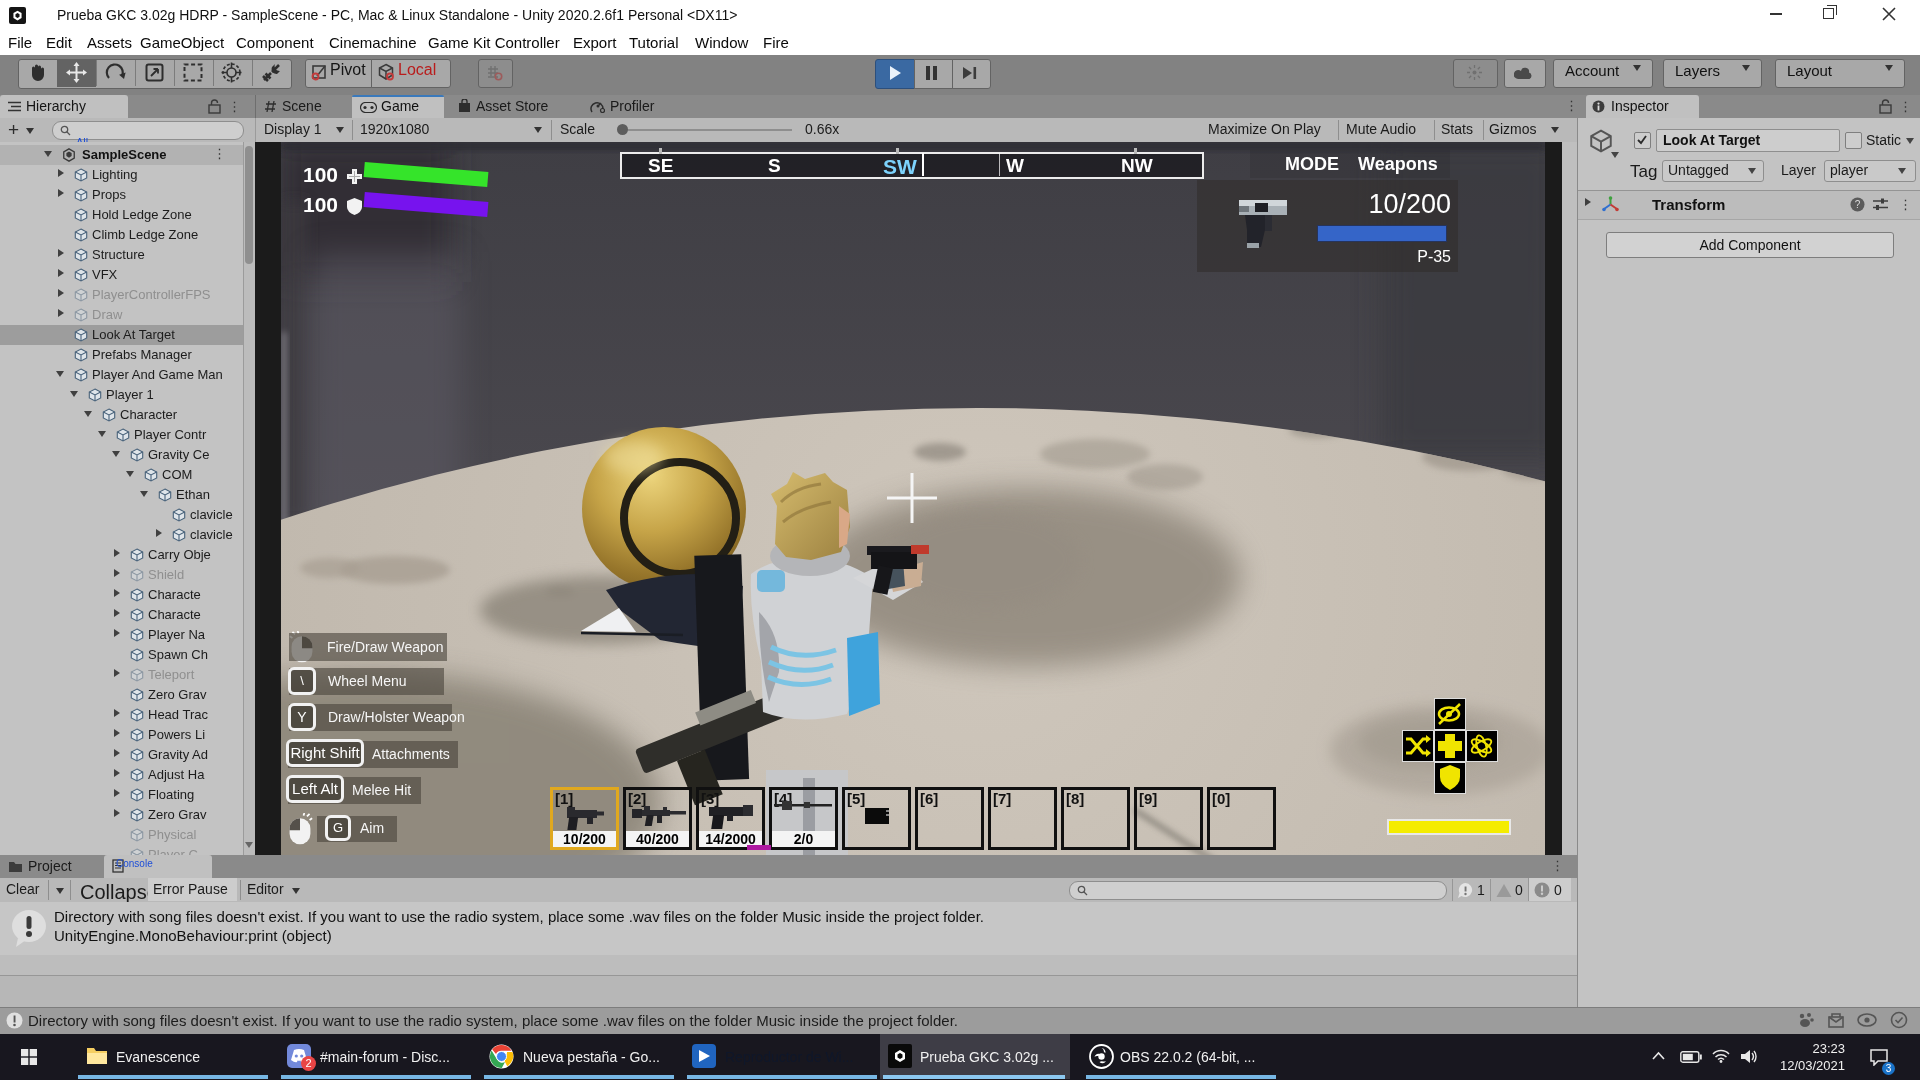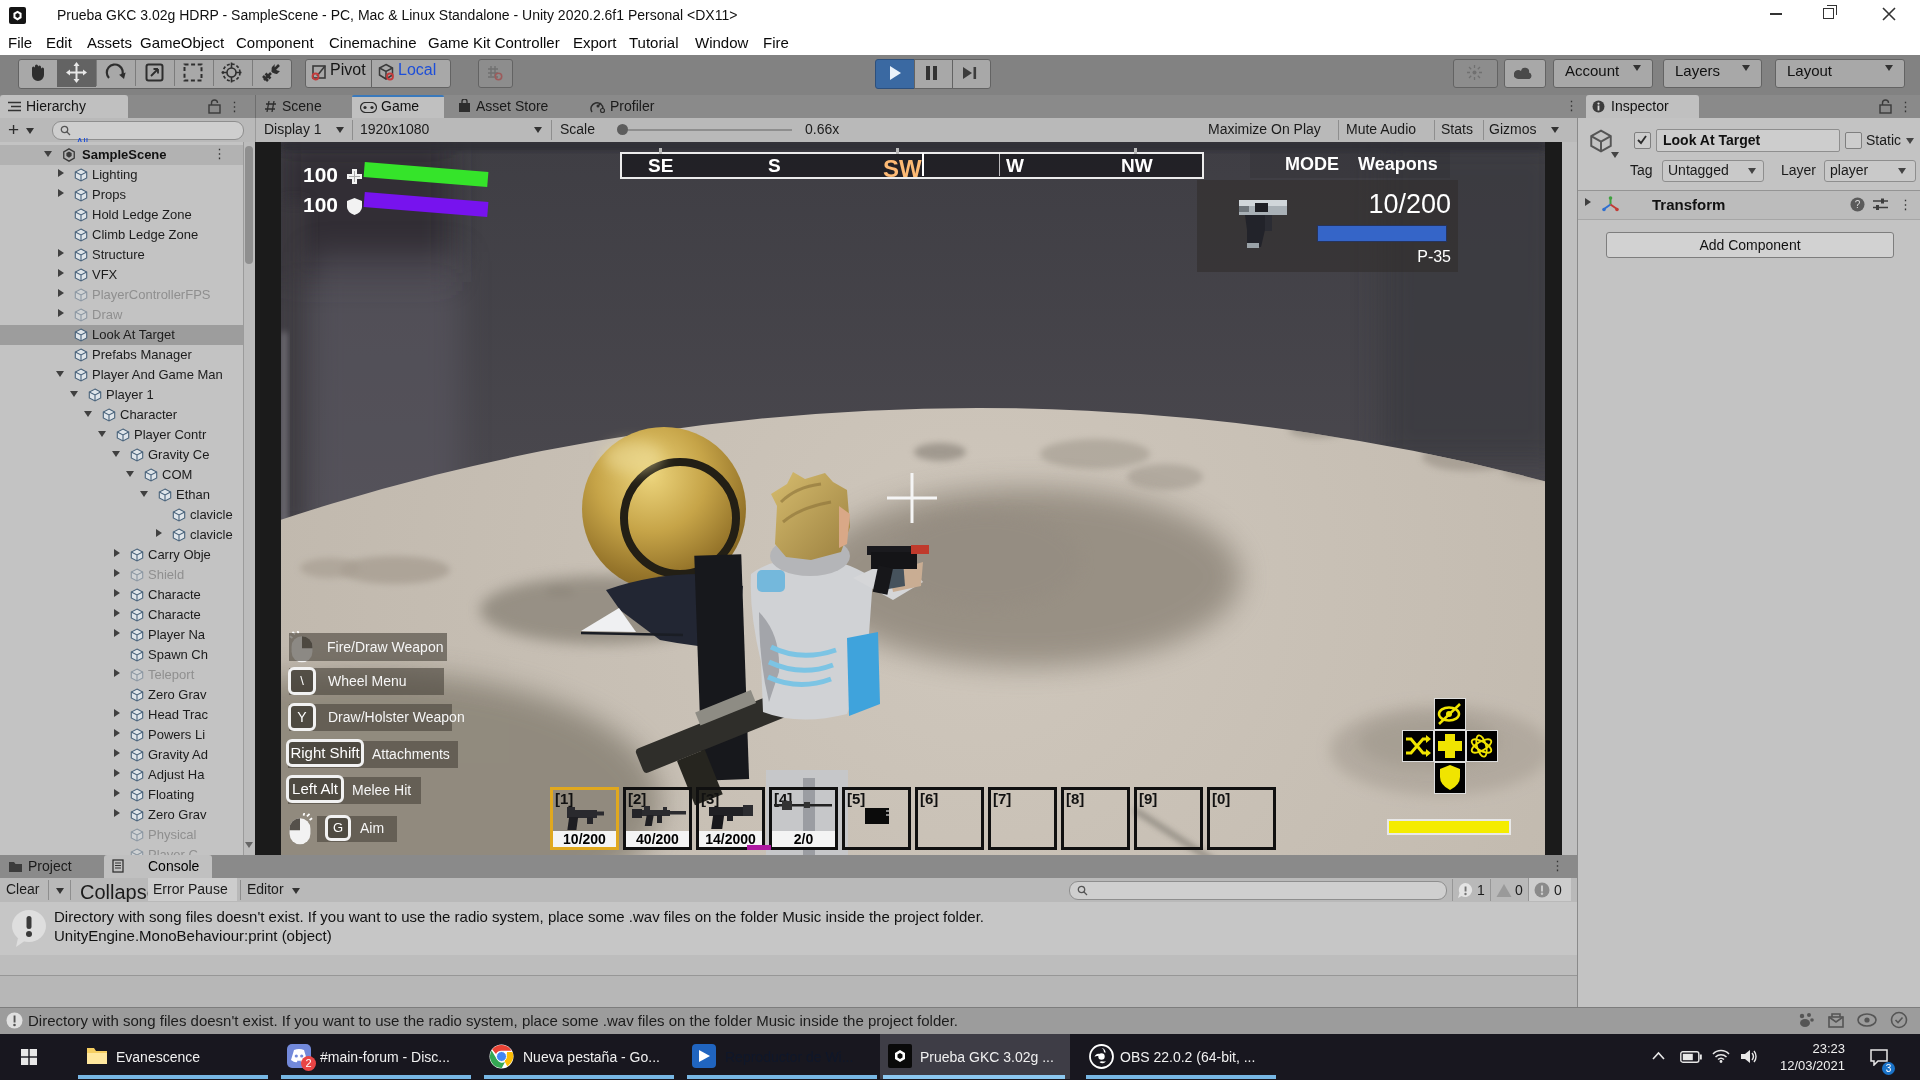--- a/index.html
+++ b/index.html
@@ -103,21 +103,21 @@
       <rect x="2" y="2" width="12" height="12" fill="none" stroke="#3a3a3a" stroke-width="1.6"></rect>
       <path d="M14 2 L6 12" stroke="#3a3a3a" stroke-width="1.6"></path>
       <circle cx="4.5" cy="12.5" r="3" fill="none" stroke="#c43b3b" stroke-width="1.8"></circle>
     </svg>
 <div class="a" style="left:330px;top:61px;font-size:16px;color:#161616">Pivot</div>
 <svg class="a" style="left:377px;top:63px" width="18" height="18" viewBox="0 0 18 18">
       <path d="M9 1.5 L15.5 5 L15.5 12 L9 16 L2.5 12 L2.5 5 Z" fill="none" stroke="#3a3a3a" stroke-width="1.5"></path>
       <path d="M2.5 5 L9 8.5 L15.5 5 M9 8.5 L9 16" fill="none" stroke="#3a3a3a" stroke-width="1.5"></path>
       <circle cx="13" cy="13.5" r="3" fill="none" stroke="#c43b3b" stroke-width="1.8"></circle>
     </svg>
-<div class="a" style="left:398px;top:61px;font-size:16px;color:#1d4ed8">Local</div>
+<div class="a" style="left:398px;top:61px;font-size:16px;color:#b91c1c">Local</div>
 <div class="tbtn" style="left:478px;top:59px;width:33px;height:27px;background:#8d8d8d"></div>
 <svg class="a" style="left:486px;top:64px" width="17" height="17" viewBox="0 0 17 17" opacity="0.55">
       <path d="M2 5 H12 M2 9 H12 M2 13 H12 M5 2 V12 M9 2 V12" stroke="#5a5a5a" stroke-width="1.4"></path>
       <circle cx="12.5" cy="12.5" r="3.2" fill="none" stroke="#a33" stroke-width="1.6"></circle>
     </svg>
 
 <div class="a" style="left:875px;top:59px;width:38px;height:28px;background:#3a69a2;border:1px solid #2c4f7c;border-radius:3px 0 0 3px"></div>
 <svg class="a" style="left:888px;top:65px" width="14" height="16" viewBox="0 0 14 16">
       <path d="M2 1 L13 8 L2 15 Z" fill="#eaf2fa"></path>
     </svg>
@@ -614,21 +614,21 @@
 <div class="a" style="left:48px;top:51px;font-size:21px;font-weight:bold;color:#fff">100</div>
 <svg class="a" style="left:92px;top:56px" width="15" height="17" viewBox="0 0 15 17">
         <path d="M7.5 0 L15 3 V9 Q15 14 7.5 17 Q0 14 0 9 V3 Z" fill="#f2f2f2"></path>
       </svg>
 <div class="a" style="left:109px;top:55px;width:124px;height:15px;background:#7713ee;transform:rotate(4.6deg)"></div>
 <div class="a" style="left:365px;top:10px;width:580px;height:23px;background:rgba(22,22,26,.72);border:2px solid #ececec"></div>
 <div class="a" style="left:667px;top:11px;width:2px;height:23px;background:#fff"></div>
 <div class="a" style="left:744px;top:11px;width:1px;height:23px;background:rgba(255,255,255,.7)"></div>
 <div class="a" style="left:393px;top:13px;font-size:19px;font-weight:bold;color:#fff">SE</div>
 <div class="a" style="left:513px;top:13px;font-size:19px;font-weight:bold;color:#fff">S</div>
-<div class="a" style="left:628px;top:13px;font-size:24px;font-weight:bold;color:#fdba74">SW</div>
+<div class="a" style="left:628px;top:13px;font-size:21px;font-weight:bold;color:#7dd3fc">SW</div>
 <div class="a" style="left:751px;top:13px;font-size:19px;font-weight:bold;color:#fff">W</div>
 <div class="a" style="left:866px;top:13px;font-size:19px;font-weight:bold;color:#fff">NW</div>
 <div class="a" style="left:404px;top:6px;width:3px;height:6px;background:#bbb"></div>
 <div class="a" style="left:641px;top:6px;width:3px;height:6px;background:#bbb"></div>
 <div class="a" style="left:879px;top:6px;width:3px;height:6px;background:#bbb"></div>
 <div class="a" style="left:995px;top:8px;width:200px;height:28px;background:rgba(40,40,44,.25)"></div>
 <div class="a" style="left:1030px;top:12px;font-size:18px;font-weight:bold;color:#fff">MODE</div>
 <div class="a" style="left:1103px;top:12px;font-size:18px;font-weight:bold;color:#fff">Weapons</div>
 <div class="a" style="left:942px;top:38px;width:261px;height:92px;background:rgba(48,44,42,.55)"></div>
 <svg class="a" style="left:980px;top:50px" width="56" height="56" viewBox="0 0 56 56">
@@ -784,21 +784,21 @@
 <div class="harrd a" style="left:1611px;top:152px;border-top-color:#444"></div>
 <div class="a" style="left:1634px;top:132px;width:15px;height:15px;background:#cdcdcd;border:1px solid #7f7f7f;border-radius:2px"></div>
 <svg class="a" style="left:1636px;top:134px" width="12" height="12" viewBox="0 0 12 12">
       <path d="M2 6 L5 9 L10 2" fill="none" stroke="#2b2b2b" stroke-width="1.8"></path>
     </svg>
 <div class="a" style="left:1656px;top:129px;width:182px;height:21px;background:#cdcdcd;border:1px solid #8e8e8e;border-radius:2px"></div>
 <div class="a" style="left:1663px;top:132px;font-size:14px;font-weight:bold;color:#111">Look At Target</div>
 <div class="a" style="left:1845px;top:132px;width:15px;height:15px;background:#cdcdcd;border:1px solid #7f7f7f;border-radius:2px"></div>
 <div class="a" style="left:1866px;top:132px;font-size:14px;color:#1a1a1a">Static</div>
 <div class="harrd a" style="left:1906px;top:138px;border-top-color:#444"></div>
-<div class="a" style="left:1630px;top:162px;font-size:14px;color:#1a1a1a">Tag</div>
+<div class="a" style="left:1630px;top:162px;font-size:17px;color:#1a1a1a">Tag</div>
 <div class="a" style="left:1662px;top:160px;width:100px;height:20px;background:#c9c9c9;border:1px solid #8e8e8e;border-radius:3px"></div>
 <div class="a" style="left:1668px;top:162px;font-size:14px;color:#1a1a1a">Untagged</div>
 <div class="harrd a" style="left:1748px;top:168px;border-top-color:#444"></div>
 <div class="a" style="left:1781px;top:162px;font-size:14px;color:#1a1a1a">Layer</div>
 <div class="a" style="left:1824px;top:160px;width:90px;height:20px;background:#c9c9c9;border:1px solid #8e8e8e;border-radius:3px"></div>
 <div class="a" style="left:1830px;top:162px;font-size:14px;color:#1a1a1a">player</div>
 <div class="harrd a" style="left:1898px;top:168px;border-top-color:#444"></div>
 <div class="a" style="left:1578px;top:190px;width:342px;height:28px;background:#bcbcbc;border-top:1px solid #949494;border-bottom:1px solid #a6a6a6"></div>
 <div class="harr a" style="left:1585px;top:198px;border-left-color:#3e3e3e"></div>
 <svg class="a" style="left:1602px;top:196px" width="17" height="17" viewBox="0 0 17 17">
@@ -825,21 +825,21 @@
 <div class="a" style="left:0;top:855px;width:1577px;height:23px;background:#8a8a8a"></div>
 <div class="a" style="left:104px;top:855px;width:108px;height:23px;background:#c0c0c0;border-radius:3px 3px 0 0"></div>
 <svg class="a" style="left:8px;top:860px" width="15" height="13" viewBox="0 0 15 13">
       <path d="M1 2 h5 l1.5 2 H14 V12 H1 Z" fill="#3c3c3c"></path>
     </svg>
 <div class="a" style="left:28px;top:858px;font-size:14px;color:#1a1a1a">Project</div>
 <svg class="a" style="left:112px;top:859px" width="12" height="14" viewBox="0 0 12 14">
       <rect x="1" y="1" width="10" height="12" fill="none" stroke="#333" stroke-width="1.3"></rect>
       <path d="M3 4 H9 M3 6.5 H9 M3 9 H9" stroke="#333" stroke-width="1.1"></path>
     </svg>
-<div class="a" style="left:148px;top:858px;font-size:14px;color:#000000">Console</div>
+<div class="a" style="left:116px;top:858px;font-size:10px;color:#1d4ed8">Console</div>
 <div class="a" style="left:1551px;top:858px;font-size:13px;color:#333">⋮</div>
 <div class="a" style="left:0;top:878px;width:1577px;height:24px;background:#b9b9b9;border-bottom:1px solid #8f8f8f"></div>
 <div class="a" style="left:6px;top:881px;font-size:14px;color:#1b1b1b">Clear</div>
 <div class="sep" style="left:48px;top:880px"></div>
 <div class="harrd a" style="left:56px;top:888px;border-top-color:#333"></div>
 <div class="sep" style="left:70px;top:880px"></div>
 <div class="a" style="left:80px;top:881px;font-size:20px;color:#1b1b1b">Collapse</div>
 <div class="a" style="left:148px;top:878px;width:89px;height:23px;background:#cdcdcd"></div>
 <div class="a" style="left:153px;top:881px;font-size:14px;color:#1b1b1b">Error Pause</div>
 <div class="sep" style="left:240px;top:880px"></div>

